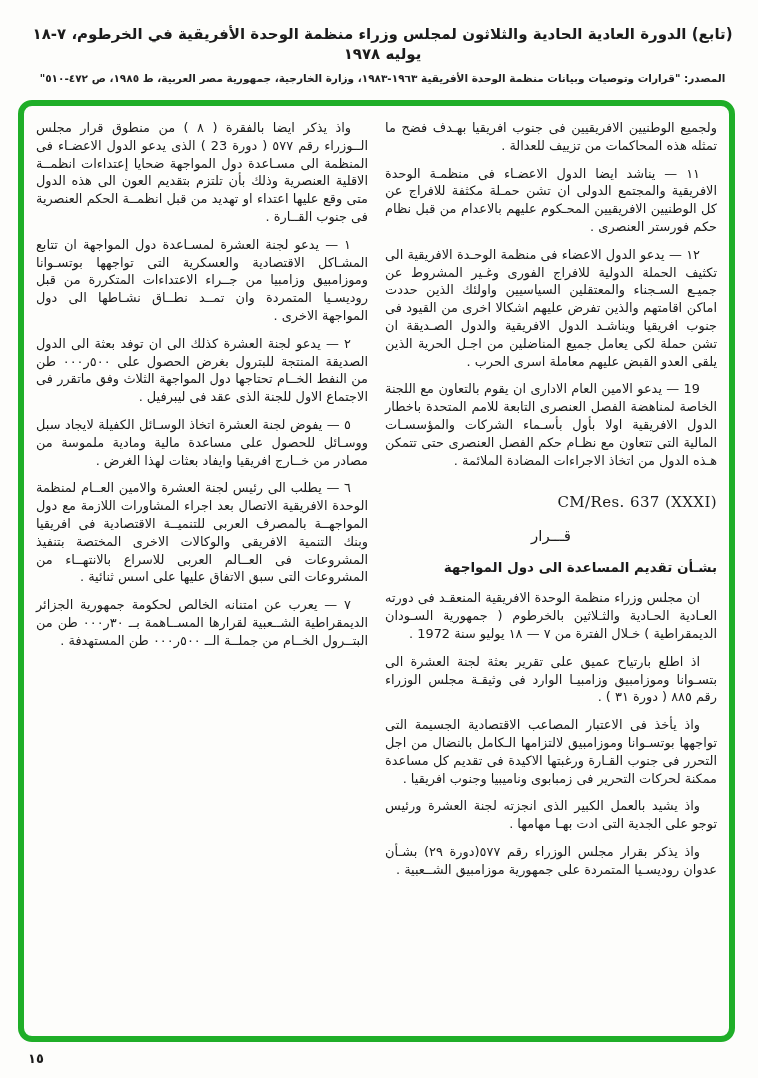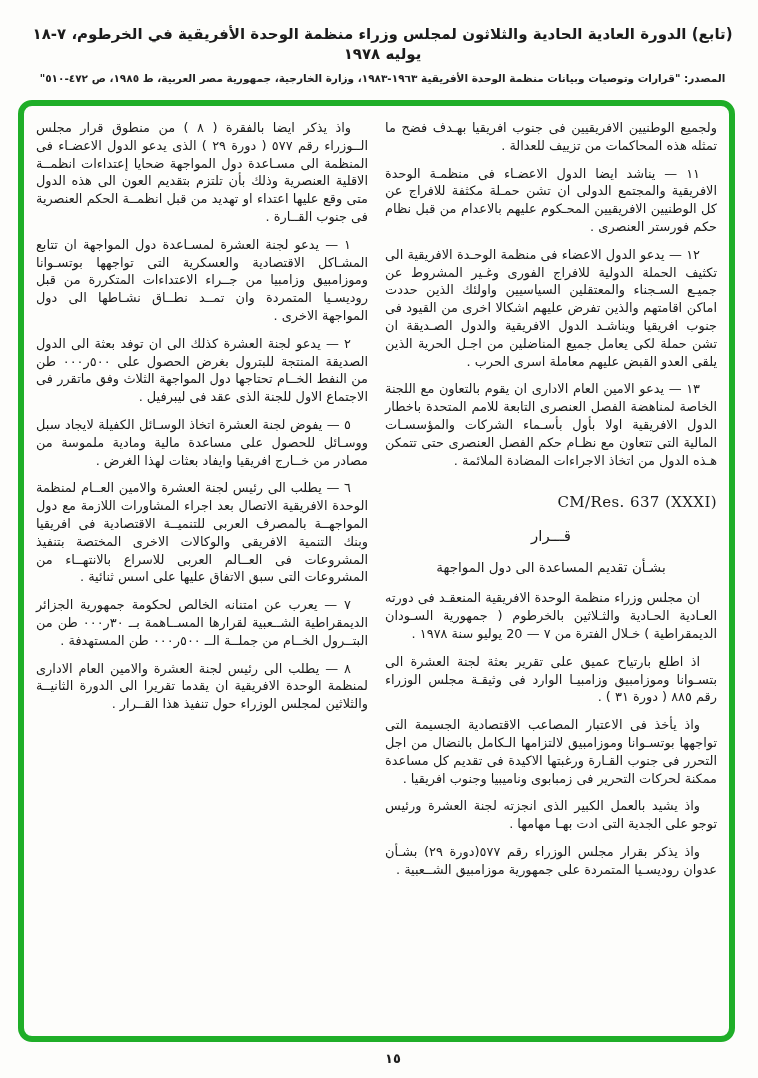--- a/index.html
+++ b/index.html
@@ -44,65 +44,64 @@
     direction:ltr;text-align:right;
     font-family:"DejaVu Serif",serif;
     font-size:15px;letter-spacing:.4px;
     margin:24px 0 2px 0;
   }
   .res-title{
     direction:rtl;text-align:center;font-weight:normal;
     font-size:15px;margin:16px 0 4px 0;
   }
   .res-subtitle{
-    direction:rtl;text-align:center;font-weight:normal;
+    direction:rtl;font-weight:bold;
     font-size:13.5px;margin:14px 0 14px 0;
   }
   
   .page-number{
     position:absolute;bottom:12px;left:12px;right:0;
-    text-align:center;font-weight:bold;font-size:13px;
+    font-weight:bold;font-size:13px;
     letter-spacing:2px;
     padding-left:16px;
   }
 </style>
 </head>
 <body>
 
 <div class="page-header">
   <div class="header-title">(تابع) الدورة العادية الحادية والثلاثون لمجلس وزراء منظمة الوحدة الأفريقية في الخرطوم، ٧-١٨ يوليه ١٩٧٨</div>
   <div class="header-source">المصدر: "قرارات وتوصيات وبيانات منظمة الوحدة الأفريقية ١٩٦٣-١٩٨٣، وزارة الخارجية، جمهورية مصر العربية، ط ١٩٨٥، ص ٤٧٢-٥١٠"</div>
 </div>
 
 <div class="doc-box">
   <div class="columns">
 
     <div class="col">
       <p class="para cont">ولجميع الوطنيين الافريقيين فى جنوب افريقيا بهـدف فضح ما تمثله هذه المحاكمات من تزييف للعدالة .</p>
       <p class="para">١١ — يناشد ايضا الدول الاعضـاء فى منظمـة الوحدة الافريقية والمجتمع الدولى ان تشن حمـلة مكثفة للافراج عن كل الوطنيين الافريقيين المحـكوم عليهم بالاعدام من قبل نظام حكم فورستر العنصرى .</p>
       <p class="para">١٢ — يدعو الدول الاعضاء فى منظمة الوحـدة الافريقية الى تكثيف الحملة الدولية للافراج الفورى وغـير المشروط عن جميـع السـجناء والمعتقلين السياسيين واولئك الذين حددت اماكن اقامتهم والذين تفرض عليهم اشكالا اخرى من القيود فى جنوب افريقيا ويناشـد الدول الافريقية والدول الصـديقة ان تشن حملة لكى يعامل جميع المناضلين من اجـل الحرية الذين يلقى العدو القبض عليهم معاملة اسرى الحرب .</p>
-      <p class="para">١٣ — يدعو الامين العام الادارى ان يقوم بالتعاون مع اللجنة الخاصة لمناهضة الفصل العنصرى التابعة للامم المتحدة باخطار الدول الافريقية اولا بأول بأسـماء الشركات والمؤسسـات المالية التى تتعاون مع نظـام حكم الفصل العنصرى حتى تتمكن هـذه الدول من اتخاذ الاجراءات المضادة الملائمة .</p>
+      <p class="para">19 — يدعو الامين العام الادارى ان يقوم بالتعاون مع اللجنة الخاصة لمناهضة الفصل العنصرى التابعة للامم المتحدة باخطار الدول الافريقية اولا بأول بأسـماء الشركات والمؤسسـات المالية التى تتعاون مع نظـام حكم الفصل العنصرى حتى تتمكن هـذه الدول من اتخاذ الاجراءات المضادة الملائمة .</p>
 
       <div class="res-ref">CM/Res. 637 (XXXI)</div>
       <div class="res-title">قـــرار</div>
       <div class="res-subtitle">بشـأن تقديم المساعدة الى دول المواجهة</div>
 
-      <p class="para">ان مجلس وزراء منظمة الوحدة الافريقية المنعقـد فى دورته العـادية الحـادية والثـلاثين بالخرطوم ( جمهورية السـودان الديمقراطية ) خـلال الفترة من ٧ — 20 يوليو سنة ١٩٧٨ .</p>
+      <p class="para">ان مجلس وزراء منظمة الوحدة الافريقية المنعقـد فى دورته العـادية الحـادية والثـلاثين بالخرطوم ( جمهورية السـودان الديمقراطية ) خـلال الفترة من ٧ — ١٨ يوليو سنة 1972 .</p>
       <p class="para">اذ اطلع بارتياح عميق على تقرير بعثة لجنة العشرة الى بتسـوانا وموزامبيق وزامبيـا الوارد فى وثيقـة مجلس الوزراء رقم ٨٨٥ ( دورة ٣١ ) .</p>
       <p class="para">واذ يأخذ فى الاعتبار المصاعب الاقتصادية الجسيمة التى تواجهها بوتسـوانا وموزامبيق لالتزامها الـكامل بالنضال من اجل التحرر فى جنوب القـارة ورغبتها الاكيدة فى تقديم كل مساعدة ممكنة لحركات التحرير فى زمبابوى وناميبيا وجنوب افريقيا .</p>
       <p class="para">واذ يشيد بالعمل الكبير الذى انجزته لجنة العشرة ورئيس توجو على الجدية التى ادت بهـا مهامها .</p>
       <p class="para">واذ يذكر بقرار مجلس الوزراء رقم ٥٧٧(دورة ٢٩) بشـأن عدوان روديسـيا المتمردة على جمهورية موزامبيق الشــعبية .</p>
     </div>
 
     <div class="col">
-      <p class="para">واذ يذكر ايضا بالفقرة ( ٨ ) من منطوق قرار مجلس الــوزراء رقم ٥٧٧ ( دورة ٢٩ ) الذى يدعو الدول الاعضـاء فى المنظمة الى مسـاعدة دول المواجهة ضحايا إعتداءات انظمــة الاقلية العنصرية وذلك بأن تلتزم بتقديم العون الى هذه الدول متى وقع عليها اعتداء او تهديد من قبل انظمــة الحكم العنصرية فى جنوب القــارة .</p>
+      <p class="para">واذ يذكر ايضا بالفقرة ( ٨ ) من منطوق قرار مجلس الــوزراء رقم ٥٧٧ ( دورة 23 ) الذى يدعو الدول الاعضـاء فى المنظمة الى مسـاعدة دول المواجهة ضحايا إعتداءات انظمــة الاقلية العنصرية وذلك بأن تلتزم بتقديم العون الى هذه الدول متى وقع عليها اعتداء او تهديد من قبل انظمــة الحكم العنصرية فى جنوب القــارة .</p>
       <p class="para">١ — يدعو لجنة العشرة لمسـاعدة دول المواجهة ان تتابع المشـاكل الاقتصادية والعسكرية التى تواجهها بوتسـوانا وموزامبيق وزامبيا من جــراء الاعتداءات المتكررة من قبل روديسـيا المتمردة وان تمــد نطــاق نشـاطها الى دول المواجهة الاخرى .</p>
       <p class="para">٢ — يدعو لجنة العشرة كذلك الى ان توفد بعثة الى الدول الصديقة المنتجة للبترول بغرض الحصول على ٥٠٠ر٠٠٠ طن من النفط الخــام تحتاجها دول المواجهة الثلاث وفق ماتقرر فى الاجتماع الاول للجنة الذى عقد فى ليبرفيل .</p>
       <p class="para">٥ — يفوض لجنة العشرة اتخاذ الوسـائل الكفيلة لايجاد سبل ووسـائل للحصول على مساعدة مالية ومادية ملموسة من مصادر من خــارج افريقيا وايفاد بعثات لهذا الغرض .</p>
       <p class="para">٦ — يطلب الى رئيس لجنة العشرة والامين العــام لمنظمة الوحدة الافريقية الاتصال بعد اجراء المشاورات اللازمة مع دول المواجهــة بالمصرف العربى للتنميــة الاقتصادية فى افريقيا وبنك التنمية الافريقى والوكالات الاخرى المختصة بتنفيذ المشروعات فى العــالم العربى للاسراع بالانتهــاء من المشروعات التى سبق الاتفاق عليها على اسس ثنائية .</p>
       <p class="para">٧ — يعرب عن امتنانه الخالص لحكومة جمهورية الجزائر الديمقراطية الشــعبية لقرارها المســاهمة بــ ٣٠ر٠٠٠ طن من البتــرول الخــام من جملــة الــ ٥٠٠ر٠٠٠ طن المستهدفة .</p>
-      <p class="para">٨ — يطلب الى رئيس لجنة العشرة والامين العام الادارى لمنظمة الوحدة الافريقية ان يقدما تقريرا الى الدورة الثانيــة والثلاثين لمجلس الوزراء حول تنفيذ هذا القــرار .</p>
     </div>
 
   </div>
 </div>
 
 <div class="page-number">١٥</div>
 
 </body></html>

